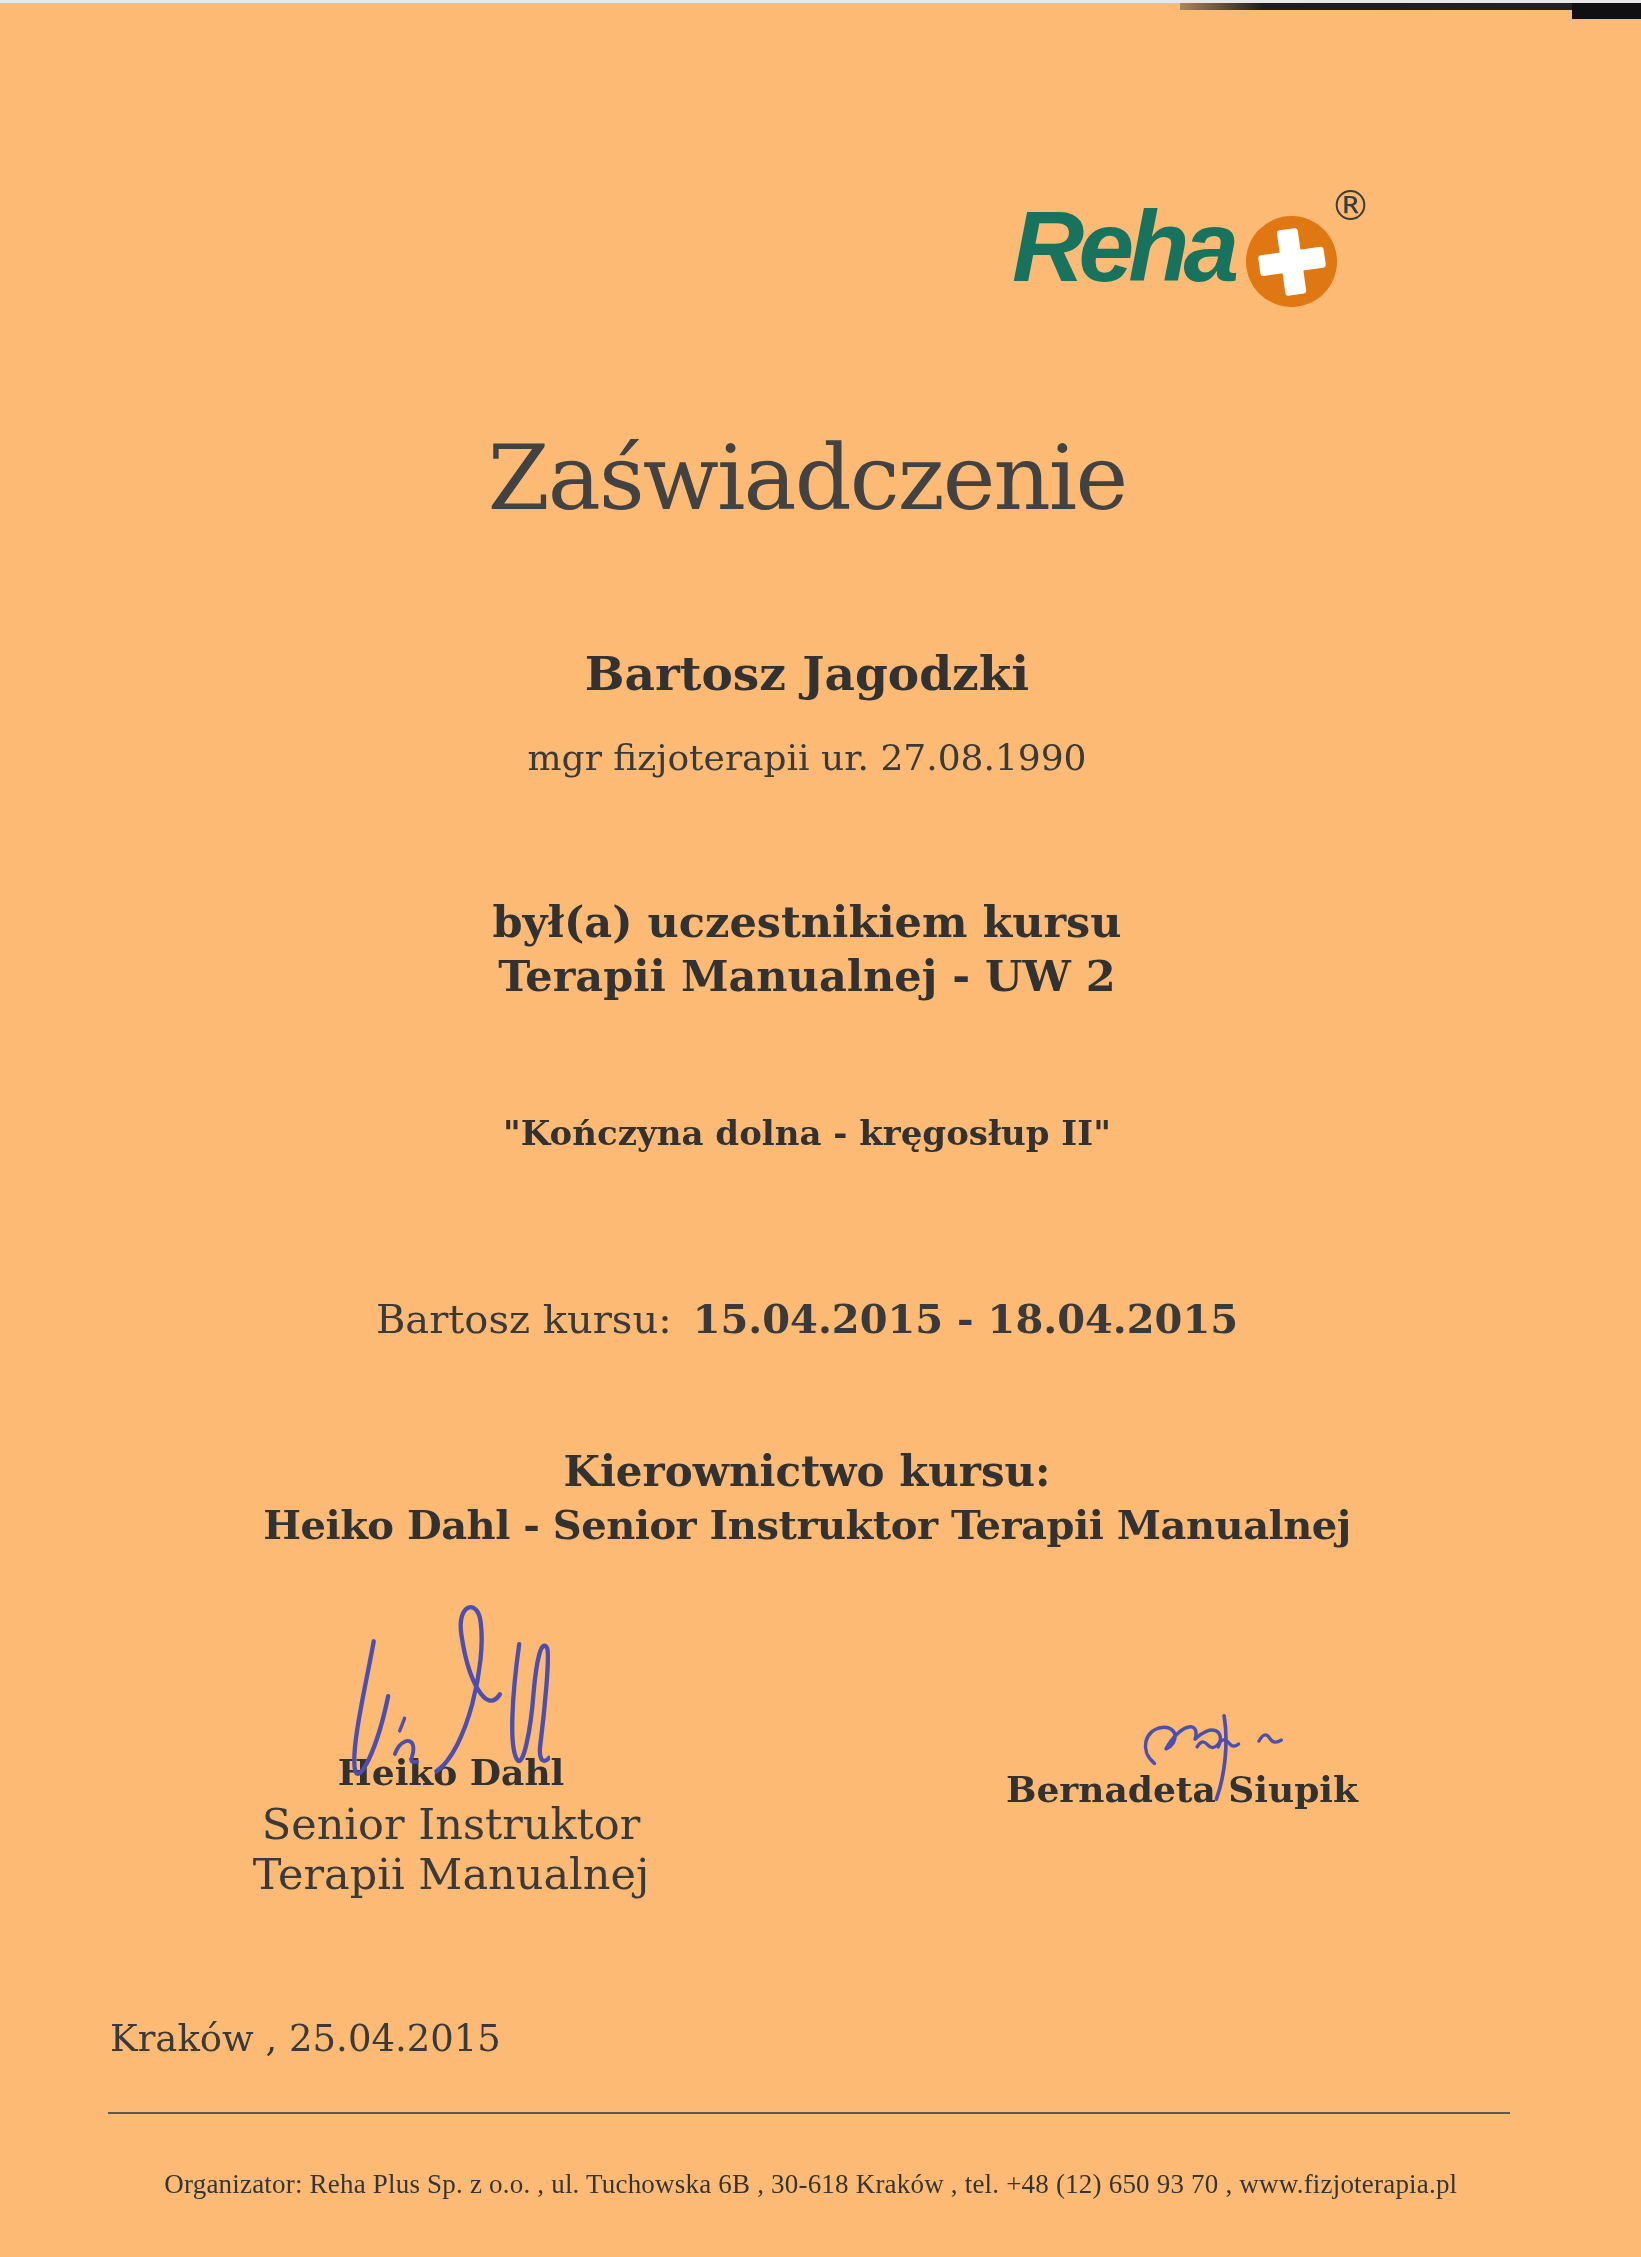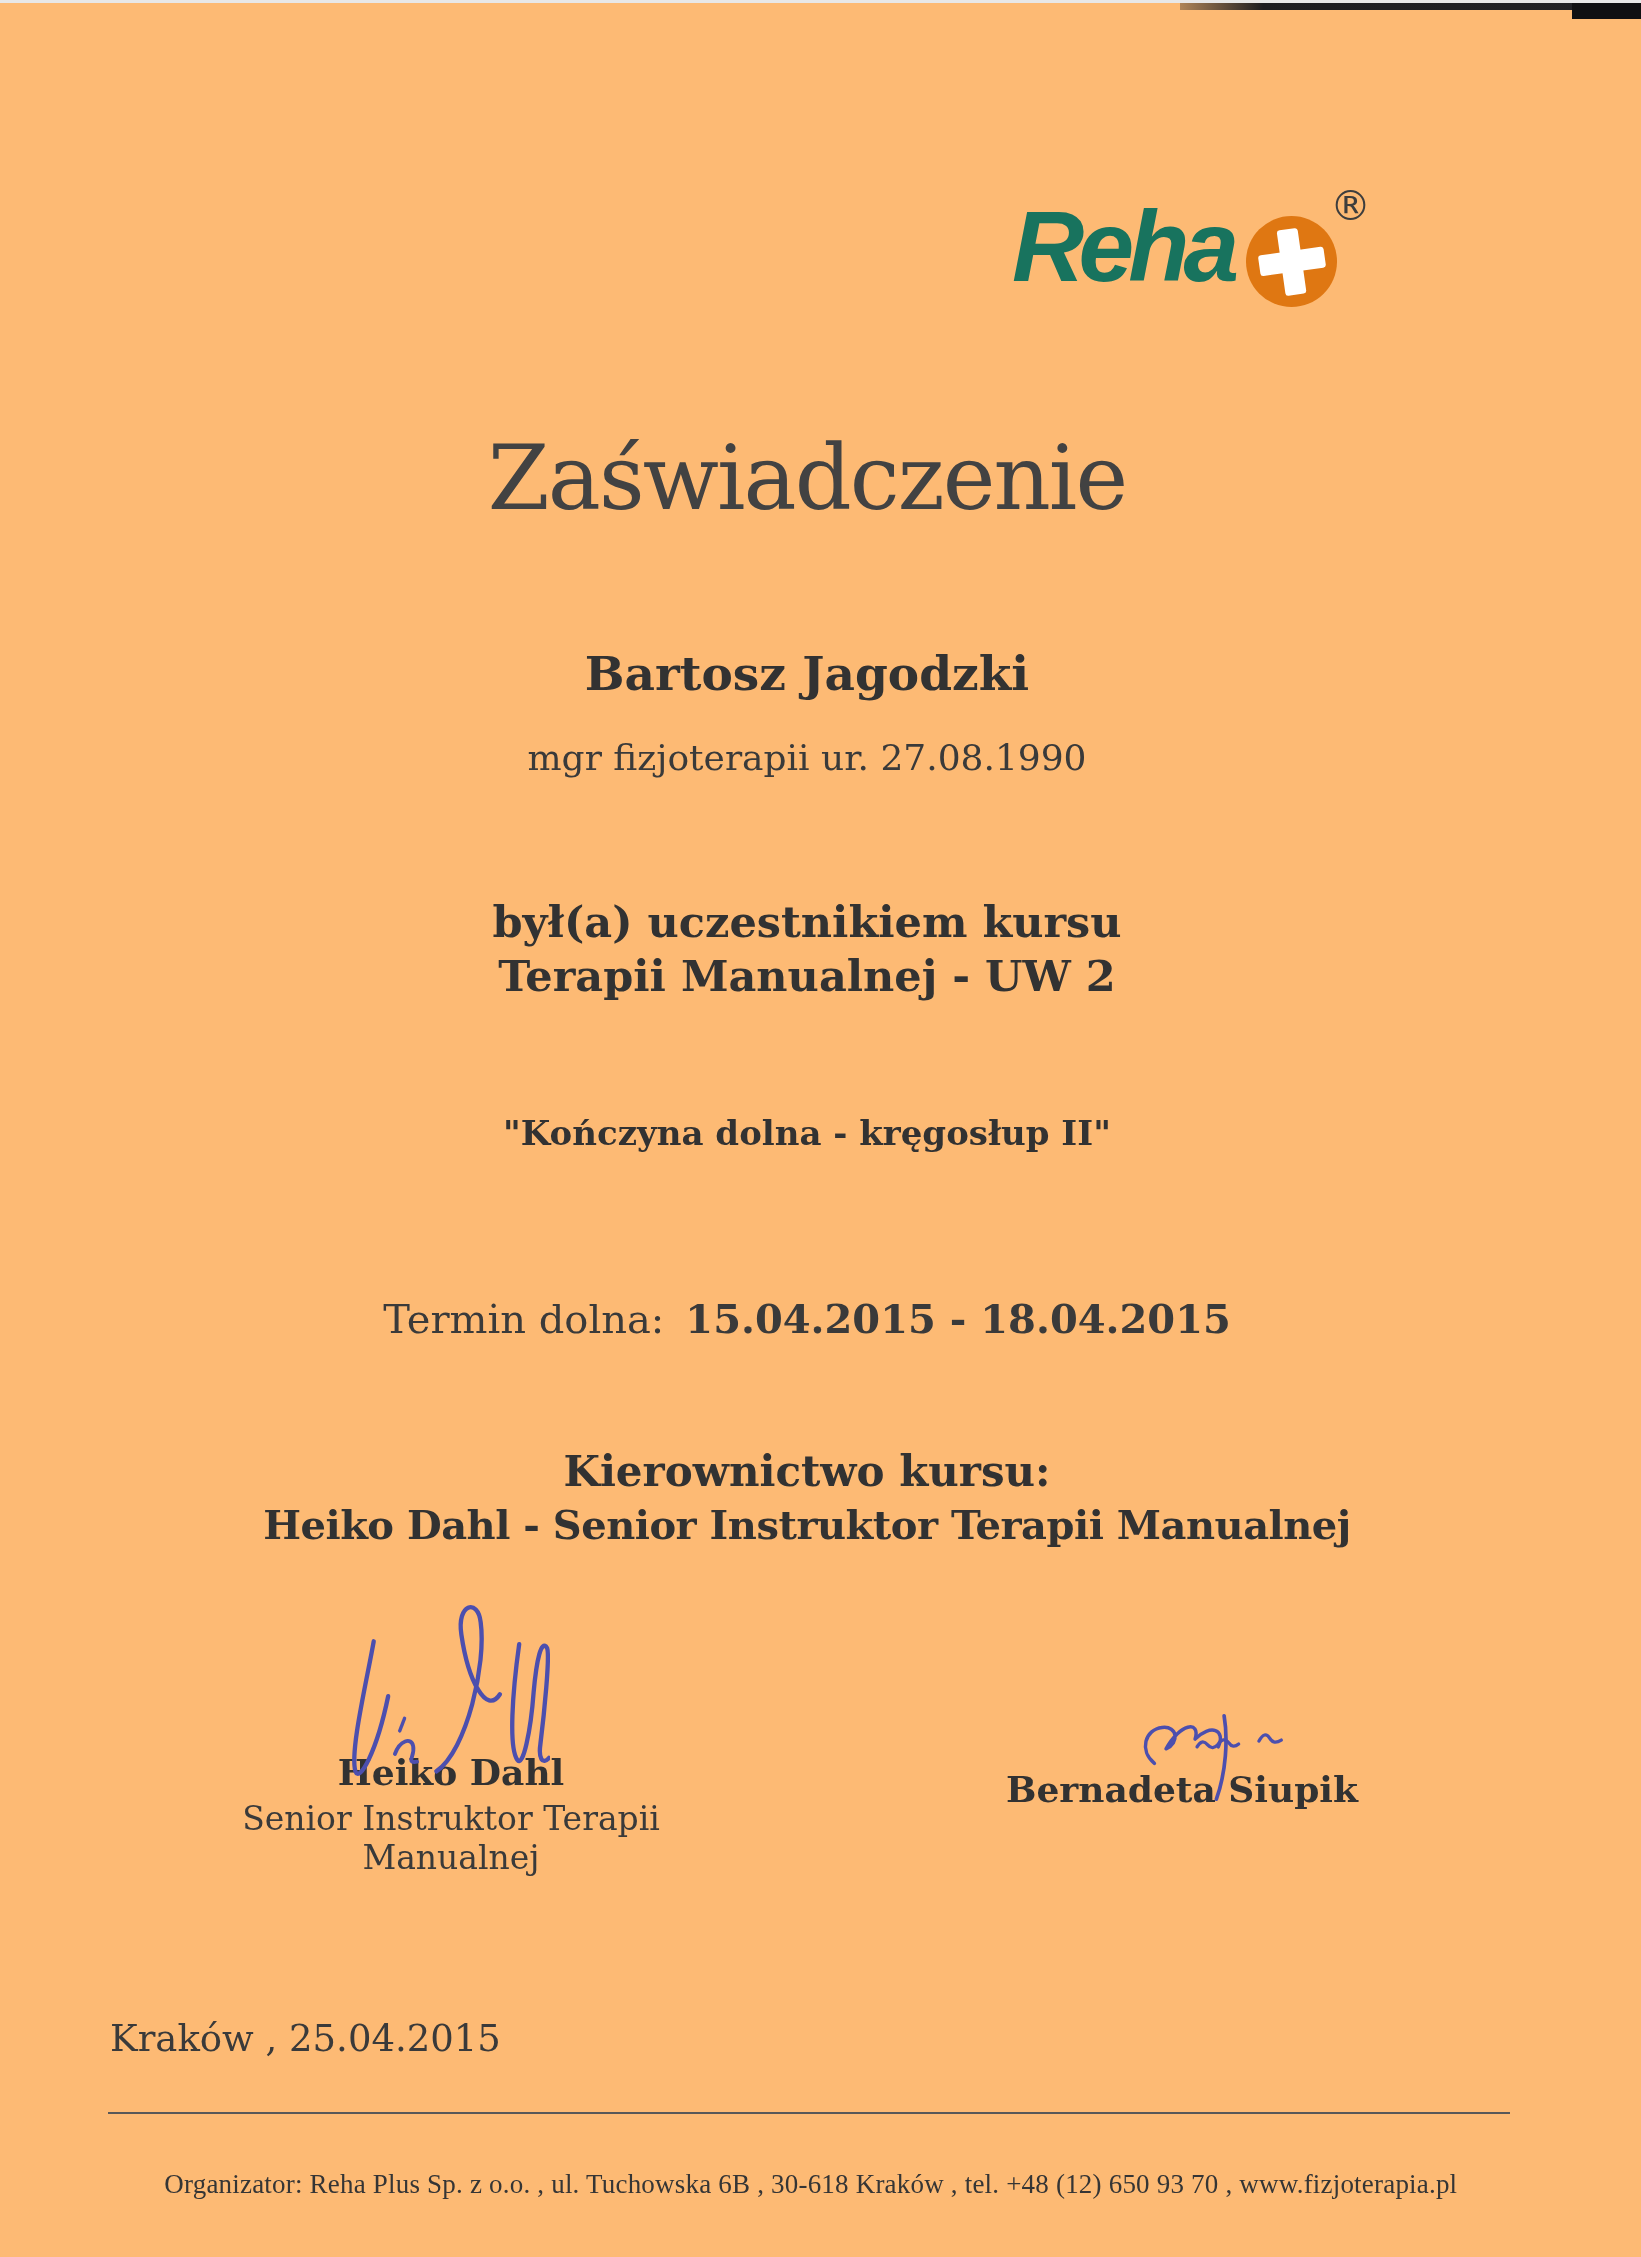--- a/index.html
+++ b/index.html
@@ -63,21 +63,21 @@
   .kier2{top:1498px;font-size:40px;font-weight:700;letter-spacing:-0.5px;color:#323232;}
   
   .ink{position:absolute;z-index:3;}
   .ink path{fill:none;stroke:var(--ink-blue, #4c4fae);stroke-linecap:round;stroke-linejoin:round;}
   .ink-left{left:340px;top:1585px;width:210px;height:201px;}
   .ink-right{left:1137px;top:1707px;width:152px;height:96px;}
   .sig{position:absolute;text-align:center;z-index:2;}
   .sig-left{left:205px;top:1748px;width:492px;}
   .sig-right{left:960px;top:1765px;width:444px;}
   .sig-name{font-size:36px;font-weight:700;color:#323232;}
-  .sig-title{font-size:33px;margin-top:5.8px;}
+  .sig-title{font-size:43px;margin-top:5.8px;}
   
   .place{position:absolute;left:110px;top:2014px;font-size:37px;}
   .divider{position:absolute;left:108px;top:2109px;width:1402px;height:1.9px;background:#585858;}
   .footer{
     position:absolute;left:-9.7px;top:2166px;width:100%;text-align:center;
     font-family:"Liberation Serif", serif;
     font-size:27px;letter-spacing:0.2px;color:#353535;
   }
 </style>
 </head>
@@ -105,21 +105,21 @@
   <div class="t detail">mgr fizjoterapii ur. 27.08.1990</div>
 
   <div class="t part">
     <div>był(a) uczestnikiem kursu</div>
     <div>Terapii Manualnej - UW 2</div>
   </div>
 
   <div class="t quote">"Kończyna dolna - kręgosłup II"</div>
 
   <div class="t termin">
-    <span>Termin dolna:</span><span class="dates">15.04.2015 - 18.04.2015</span>
+    <span>Bartosz kursu:</span><span class="dates">15.04.2015 - 18.04.2015</span>
   </div>
 
   <div class="t kier1">Kierownictwo kursu:</div>
   <div class="t kier2">Heiko Dahl - Senior Instruktor Terapii Manualnej</div>
 
   <svg class="ink ink-left" viewBox="0 0 218 208">
     <path d="M35,55 C28,95 10,170 16,190 C20,202 38,170 50,112" stroke-width="4.5"></path>
     <path d="M62,148 l5,-13" stroke-width="3.5"></path>
     <path d="M57,172 C62,158 74,154 76,164 C78,174 68,182 80,180" stroke-width="4"></path>
     <path d="M100,190 C132,168 152,78 146,35 C143,10 121,16 126,48 C133,96 152,132 166,110" stroke-width="4.5"></path>

